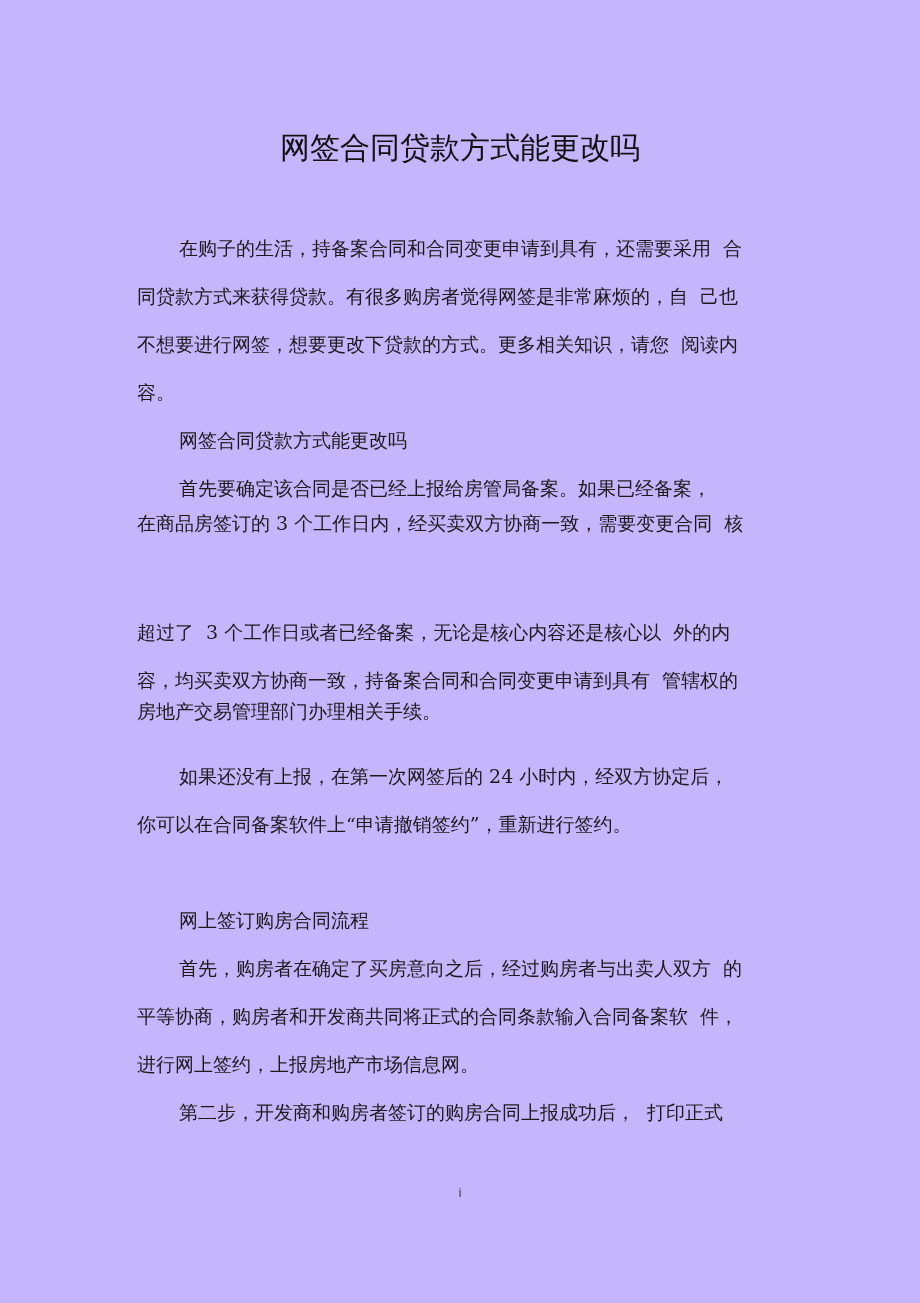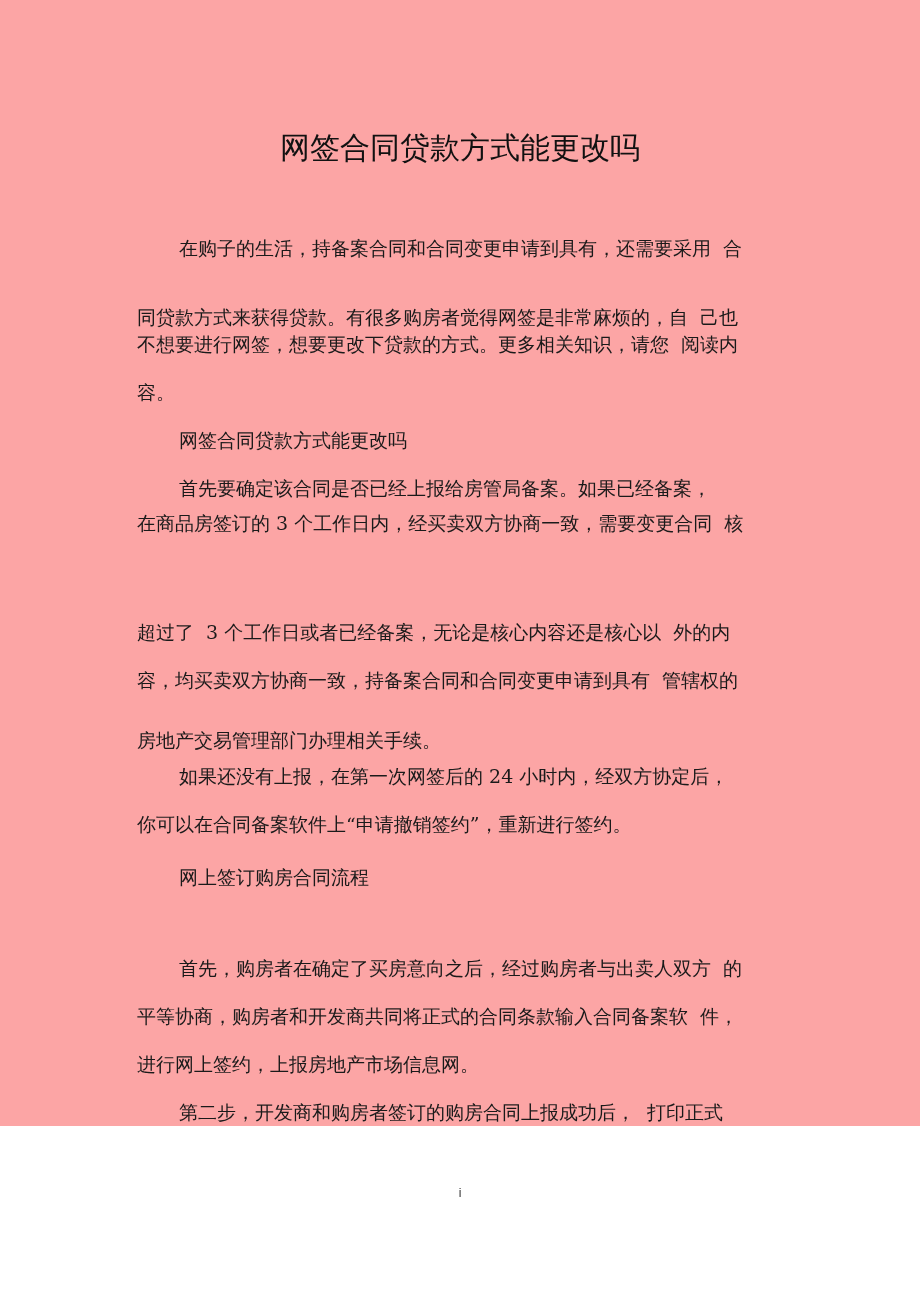--- a/index.html
+++ b/index.html
@@ -1,48 +1,48 @@
 <!DOCTYPE html>
 <html><head>
 <meta charset="utf-8">
 <style>
   html, body { margin: 0; padding: 0; background: #ffffff; }
   body { width: 920px; height: 1303px; position: relative; overflow: hidden;
          font-family: "DejaVu Serif", "Liberation Serif", serif; color: #1a1a1a; }
-  .page { position: absolute; left: 0; top: 0; width: 920px; height: 1126px; background: #fca5a5; }
+  .page { position: absolute; left: 0; top: 0; width: 920px; height: 1303px; background: #c4b5fd; }
   .title { position: absolute; top: 128px; left: 0; width: 920px; text-align: center;
            font-size: 30px; letter-spacing: 0px; color: #111; }
   .line { position: absolute; left: 137px; font-size: 19px; white-space: pre; color: #1a1a1a; line-height: 24px; }
   .indent { left: 179px; }
   .footer { position: absolute; top: 1186px; left: 0; width: 920px; text-align: center; font-size: 12px; color: #333;
             font-family: "Liberation Sans", sans-serif; }
 </style>
 </head>
 <body>
 
 <div class="page">
   <div class="title">网签合同贷款方式能更改吗</div>
 
   <div class="line indent" style="top:236px;">在购子的生活，持备案合同和合同变更申请到具有，还需要采用  合</div>
-  <div class="line" style="top:284px;margin-top:21px;">同贷款方式来获得贷款。有很多购房者觉得网签是非常麻烦的，自  己也</div>
+  <div class="line" style="top:284px;">同贷款方式来获得贷款。有很多购房者觉得网签是非常麻烦的，自  己也</div>
   <div class="line" style="top:332px;">不想要进行网签，想要更改下贷款的方式。更多相关知识，请您  阅读内</div>
   <div class="line" style="top:380px;">容。</div>
 
   <div class="line indent" style="top:428px;">网签合同贷款方式能更改吗</div>
 
   <div class="line indent" style="top:476px;">首先要确定该合同是否已经上报给房管局备案。如果已经备案，</div>
   <div class="line" style="top:511px;">在商品房签订的 3 个工作日内，经买卖双方协商一致，需要变更合同  核</div>
   <div class="line" style="top:620px;">超过了  3 个工作日或者已经备案，无论是核心内容还是核心以  外的内</div>
   <div class="line" style="top:668px;">容，均买卖双方协商一致，持备案合同和合同变更申请到具有  管辖权的</div>
-  <div class="line" style="top:728px;">房地产交易管理部门办理相关手续。</div>
+  <div class="line" style="top:700px;font-family:Liberation Serif, serif;">房地产交易管理部门办理相关手续。</div>
 
   <div class="line indent" style="top:764px;">如果还没有上报，在第一次网签后的 24 小时内，经双方协定后，</div>
   <div class="line" style="top:812px;">你可以在合同备案软件上“申请撤销签约”，重新进行签约。</div>
 
-  <div class="line indent" style="top:865px;">网上签订购房合同流程</div>
+  <div class="line indent" style="top:908px;">网上签订购房合同流程</div>
 
   <div class="line" style="top:1004px;">平等协商，购房者和开发商共同将正式的合同条款输入合同备案软  件，</div>
   <div class="line indent" style="top:956px;">首先，购房者在确定了买房意向之后，经过购房者与出卖人双方  的</div>
   <div class="line" style="top:1052px;">进行网上签约，上报房地产市场信息网。</div>
 
   <div class="line indent" style="top:1100px;">第二步，开发商和购房者签订的购房合同上报成功后，  打印正式</div>
 
   <div class="footer">i</div>
 </div>
 

